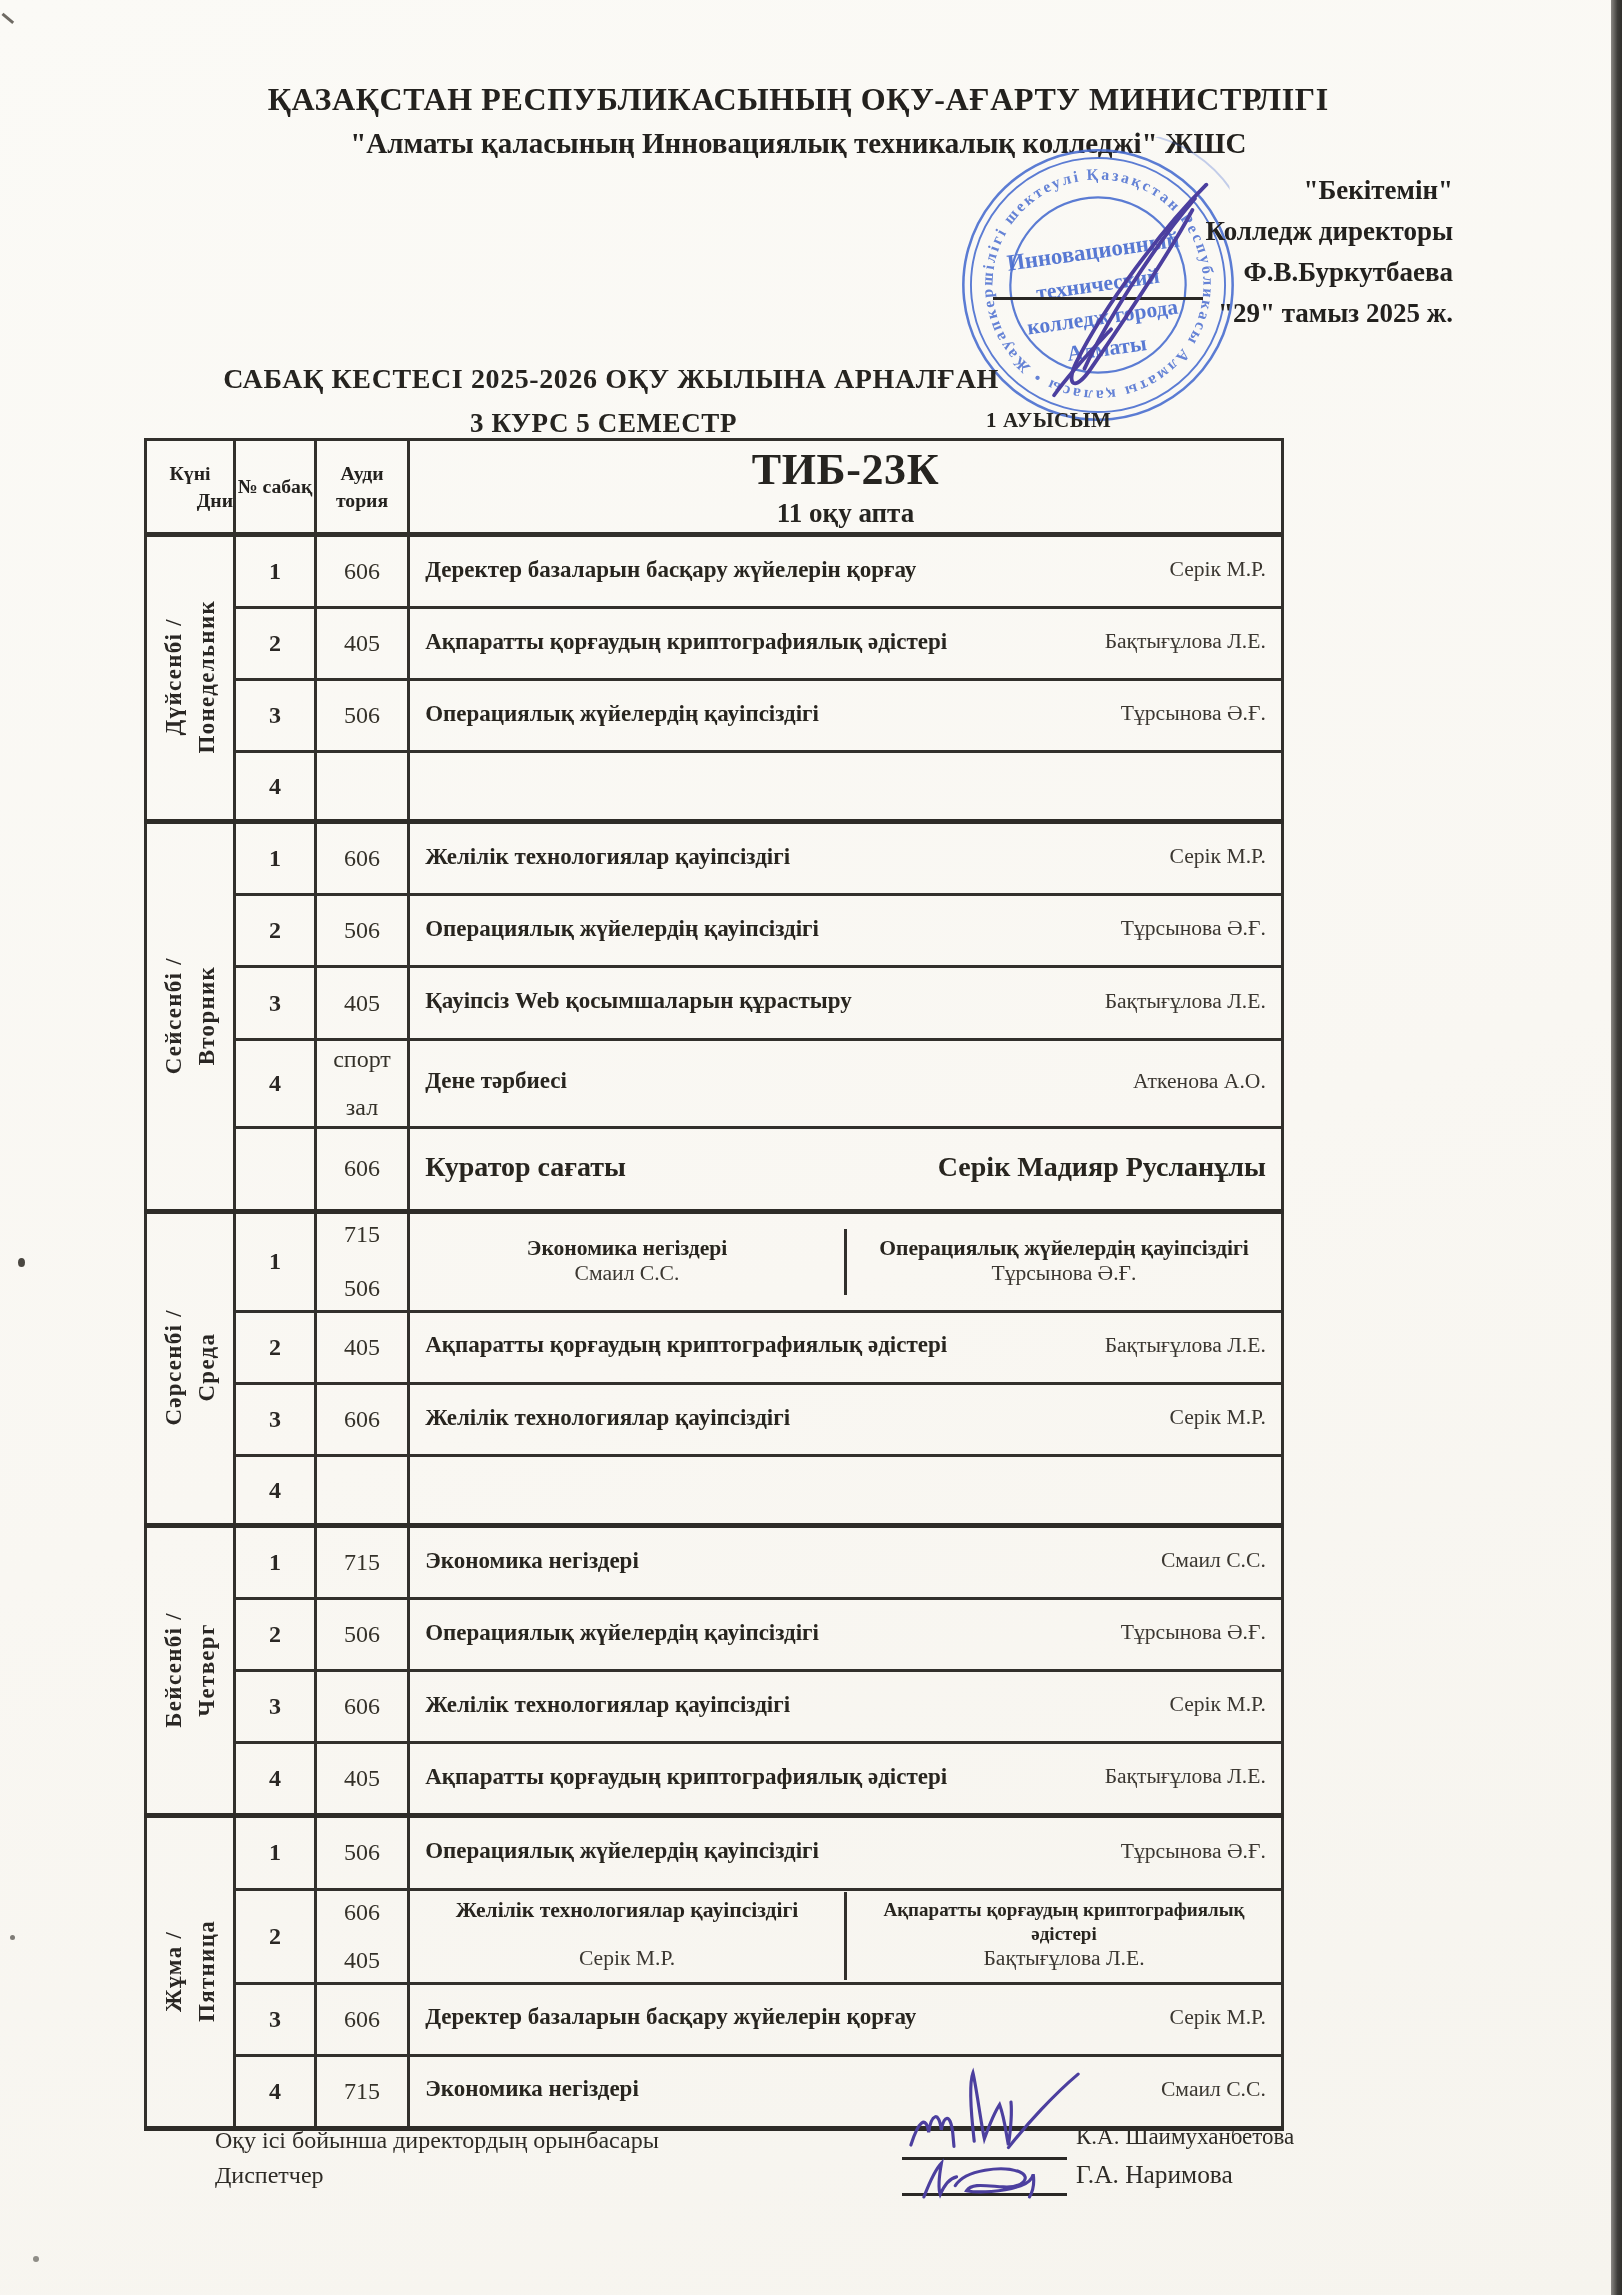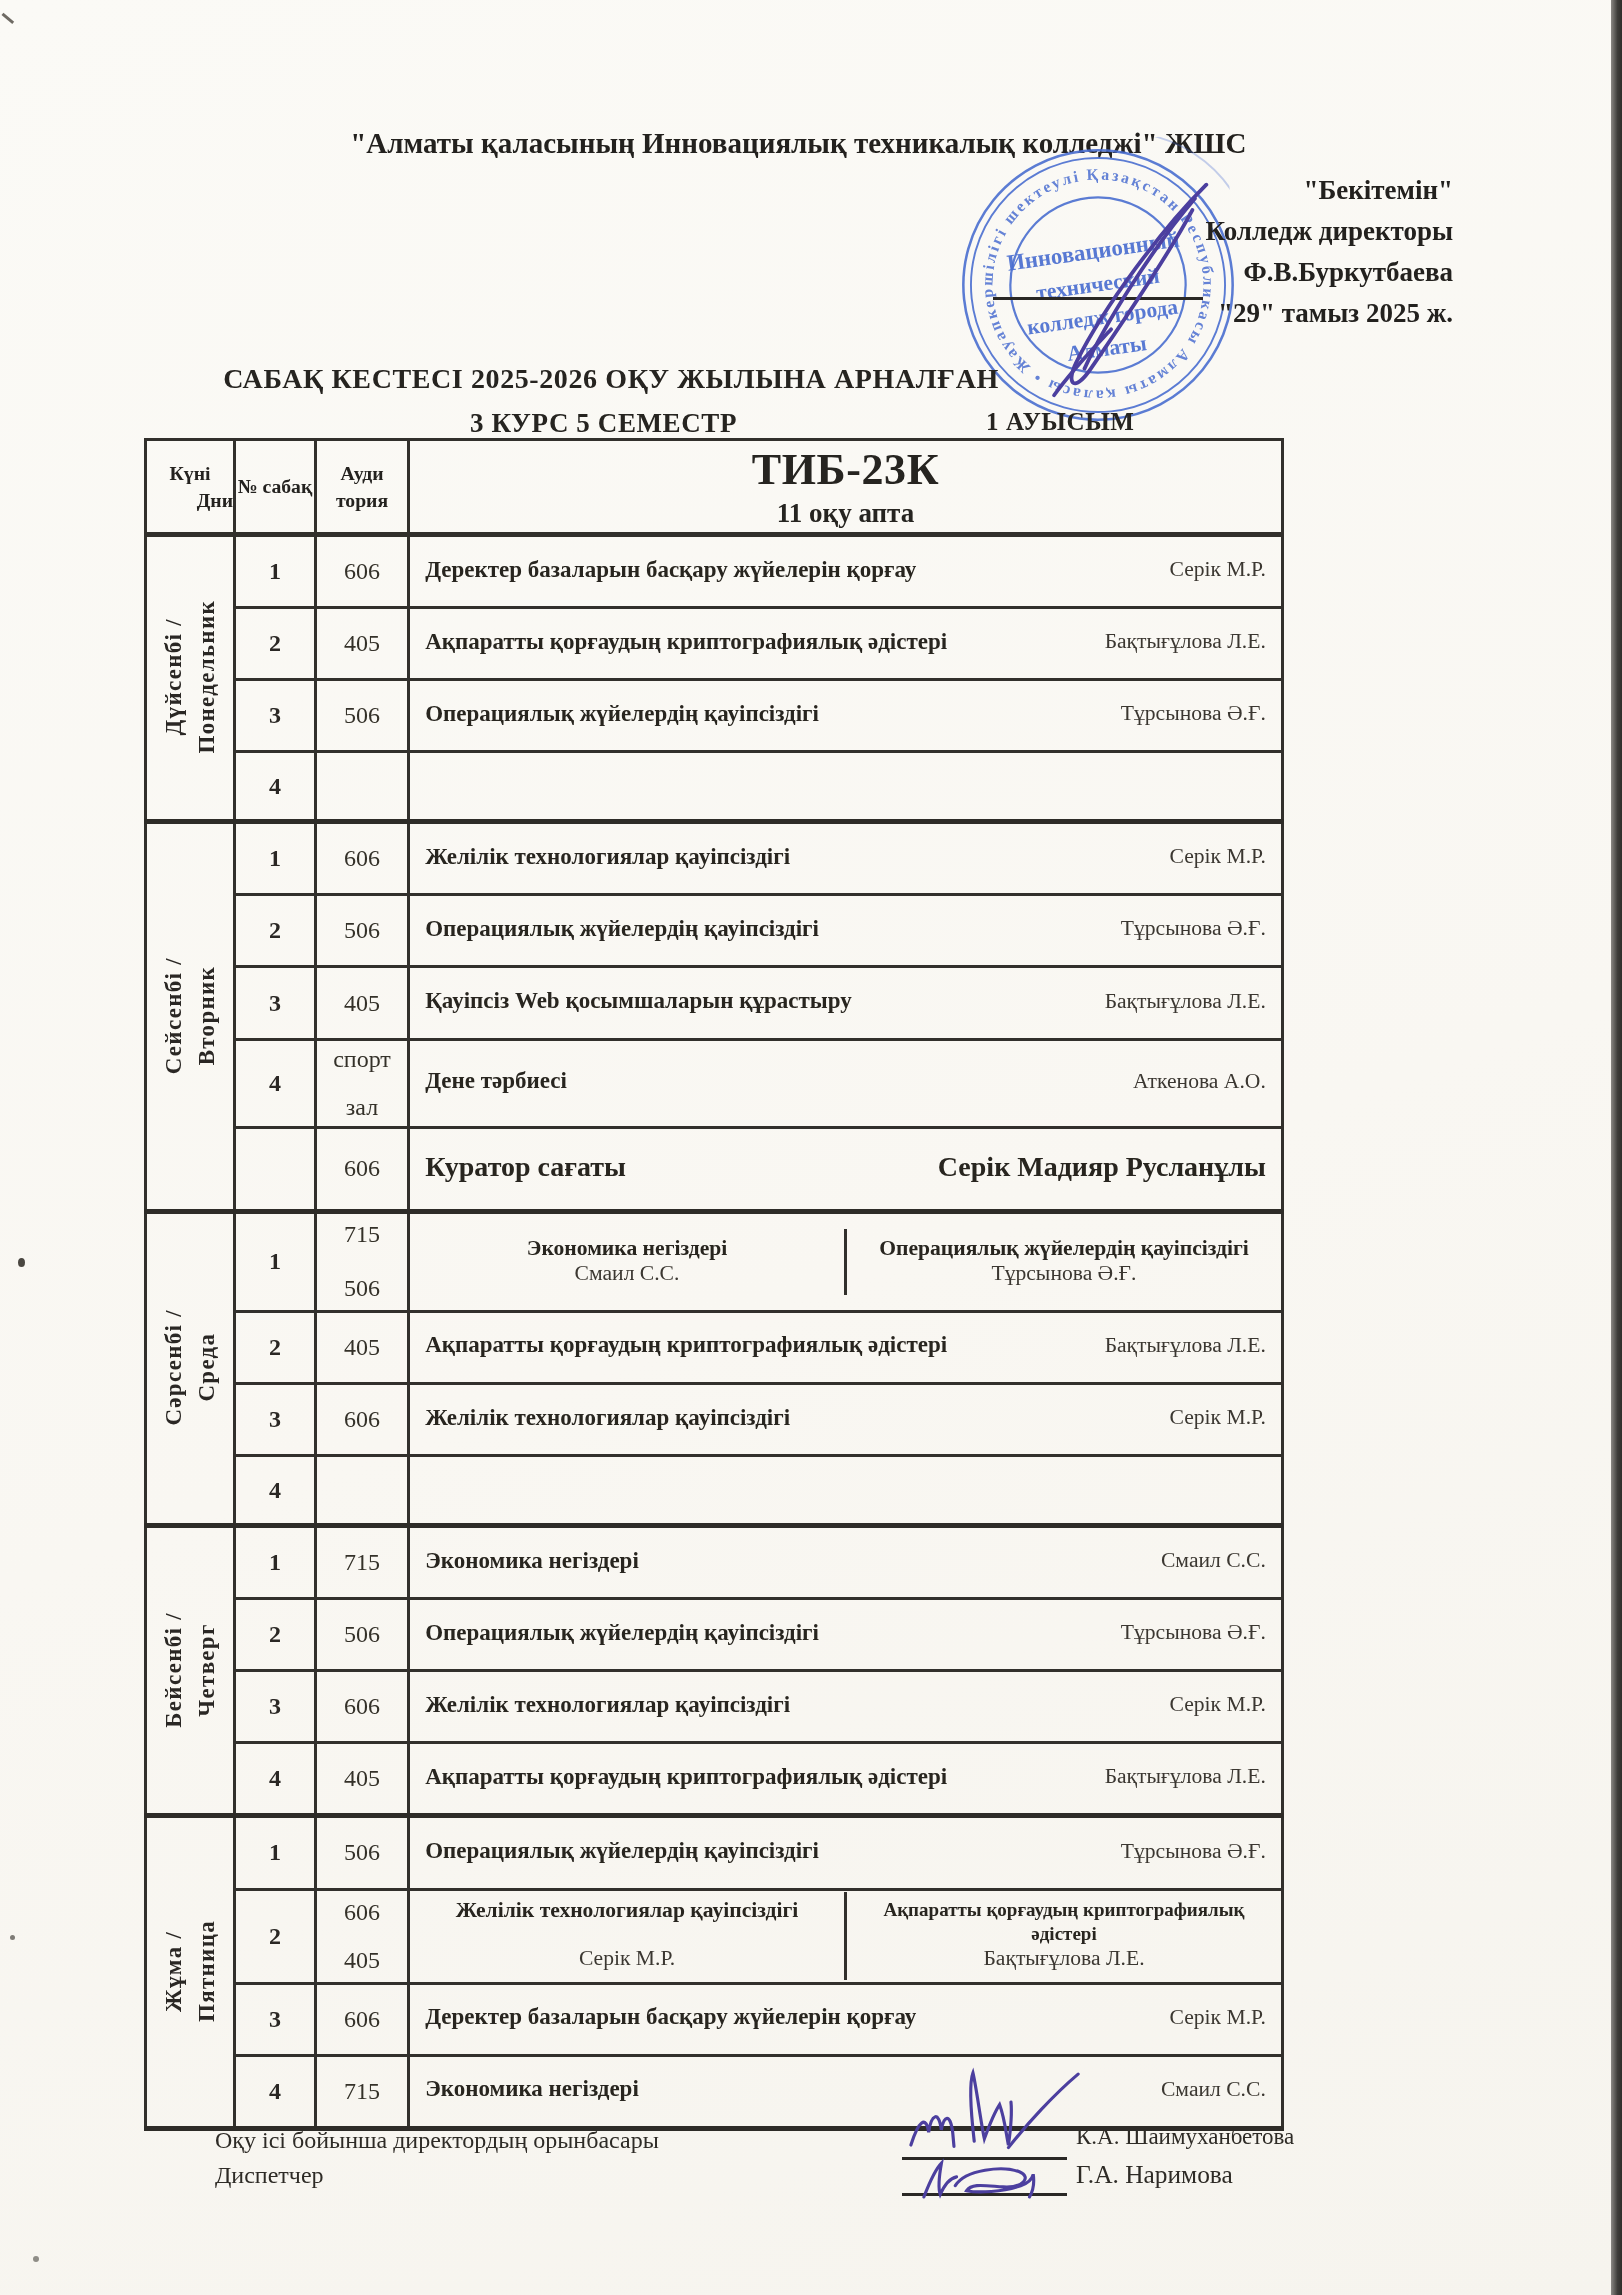--- a/index.html
+++ b/index.html
@@ -26,21 +26,21 @@
 
   
   .stamp{position:absolute;left:957px;top:144px;width:282px;height:282px;z-index:2;transform:rotate(-6deg);}
   
   .sig-director{position:absolute;left:1016px;top:159px;width:203px;height:267px;z-index:6;}
 
   
   .sched-title{position:absolute;top:363px;left:0;right:400px;text-align:center;
     font-size:28px;font-weight:700;letter-spacing:0.6px;z-index:3;}
   .course-line{position:absolute;top:408px;left:470px;font-size:27px;font-weight:700;letter-spacing:0.6px;z-index:3;}
-  .shift-line{position:absolute;top:408px;left:986px;font-size:25px;font-weight:700;letter-spacing:0.6px;z-index:3;}
+  .shift-line{position:absolute;top:408px;left:986px;font-size:21px;font-weight:700;letter-spacing:0.6px;z-index:3;}
 
   
   .tt{position:absolute;left:144px;top:438px;width:1140px;border-collapse:collapse;
     table-layout:fixed;z-index:3;background:transparent;}
   .tt col.c-day{width:89px}.tt col.c-num{width:81px}.tt col.c-room{width:93px}
   .tt, .tt td{border:3.2px solid #32302c;}
   .tt td{padding:0;vertical-align:middle;}
   .tt thead td{border-bottom-width:5.1px;}
   .tt tbody{border-top:5.1px solid #2e2c28;}
   .tt tbody.last{border-bottom:5.1px solid #2e2c28;}
@@ -91,20 +91,21 @@
 </head>
 <body>
 
 <div class="page">
 
   <div class="corner-mark"></div>
   <div class="speck" style="left:18px;top:1258px;width:7px;height:9px;"></div>
   <div class="speck" style="left:10.2px;top:1935px;width:5.1px;height:5.1px;opacity:.7;"></div>
   <div class="speck" style="left:33px;top:2256px;width:6.4px;height:6.4px;opacity:.6;"></div>
 
+  <div class="ministry">ҚАЗАҚСТАН РЕСПУБЛИКАСЫНЫҢ ОҚУ-АҒАРТУ МИНИСТРЛІГІ</div>
   <div class="college">"Алматы қаласының Инновациялық техникалық колледжі" ЖШС</div>
 
   <div class="approve">
     <div>"Бекітемін"</div>
     <div>Колледж директоры</div>
     <div>Ф.В.Буркутбаева</div>
     <div>"29" тамыз  2025 ж.</div>
   </div>
   <div class="sig-line-director"></div>
 

